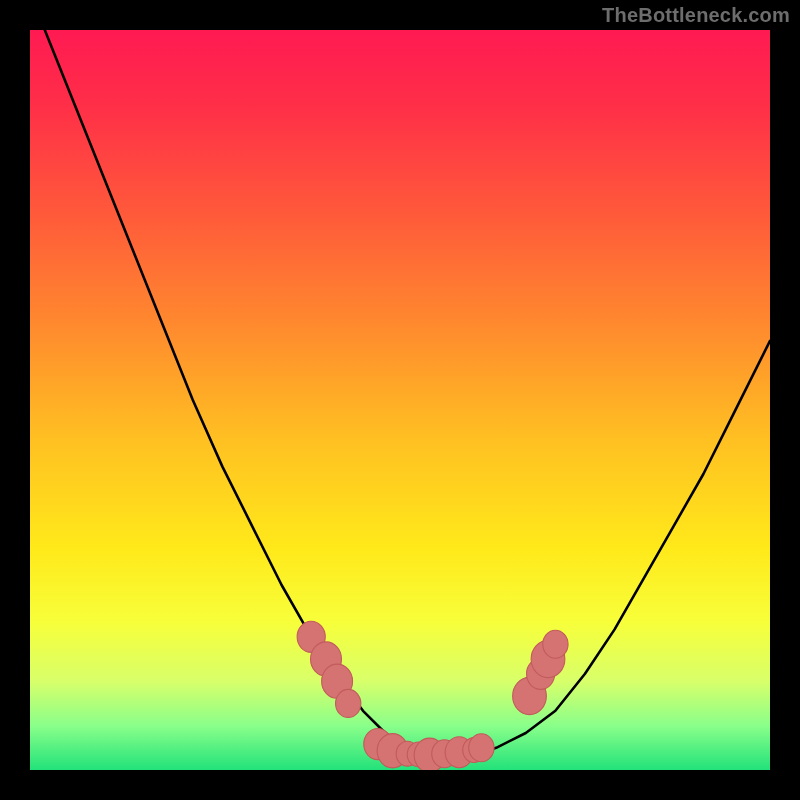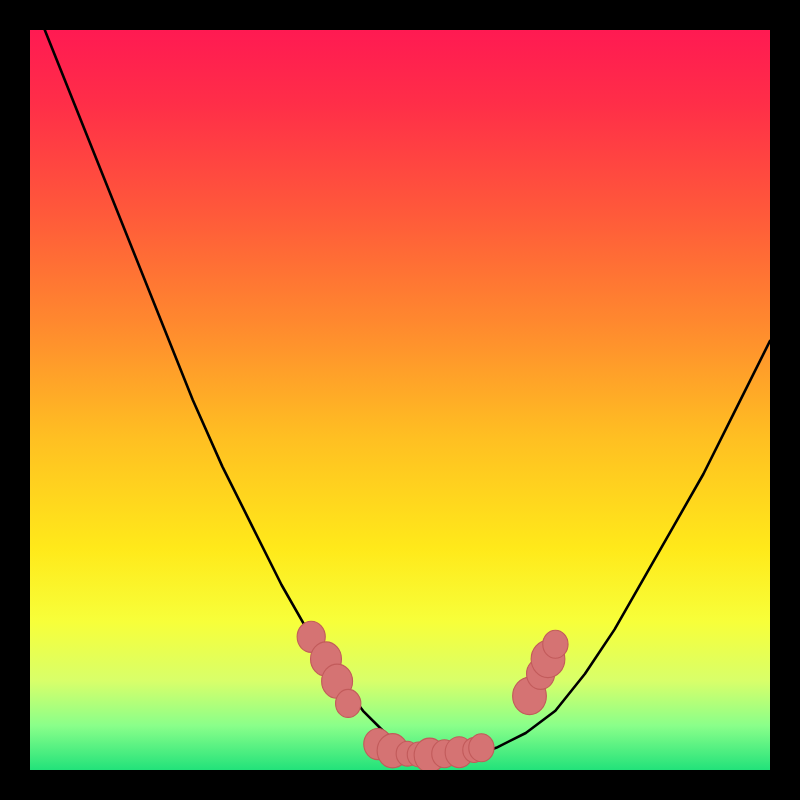--- a/index.html
+++ b/index.html
@@ -83,13 +83,14 @@
           <ellipse cx="58.00" cy="97.60" rx="1.90" ry="2.10" fill="#d57373" stroke="#c25b5b" stroke-width="0.15"></ellipse>
           <ellipse cx="60.00" cy="97.30" rx="1.52" ry="1.68" fill="#d57373" stroke="#c25b5b" stroke-width="0.15"></ellipse>
           <ellipse cx="61.00" cy="97.00" rx="1.71" ry="1.89" fill="#d57373" stroke="#c25b5b" stroke-width="0.15"></ellipse>
           <ellipse cx="67.50" cy="90.00" rx="2.28" ry="2.52" fill="#d57373" stroke="#c25b5b" stroke-width="0.15"></ellipse>
           <ellipse cx="69.00" cy="87.00" rx="1.90" ry="2.10" fill="#d57373" stroke="#c25b5b" stroke-width="0.15"></ellipse>
           <ellipse cx="70.00" cy="85.00" rx="2.28" ry="2.52" fill="#d57373" stroke="#c25b5b" stroke-width="0.15"></ellipse>
           <ellipse cx="71.00" cy="83.00" rx="1.71" ry="1.89" fill="#d57373" stroke="#c25b5b" stroke-width="0.15"></ellipse>
         </g>
     </svg>
   </div>
+  <div class="watermark">TheBottleneck.com</div>
 </div>
 
 </body></html>

